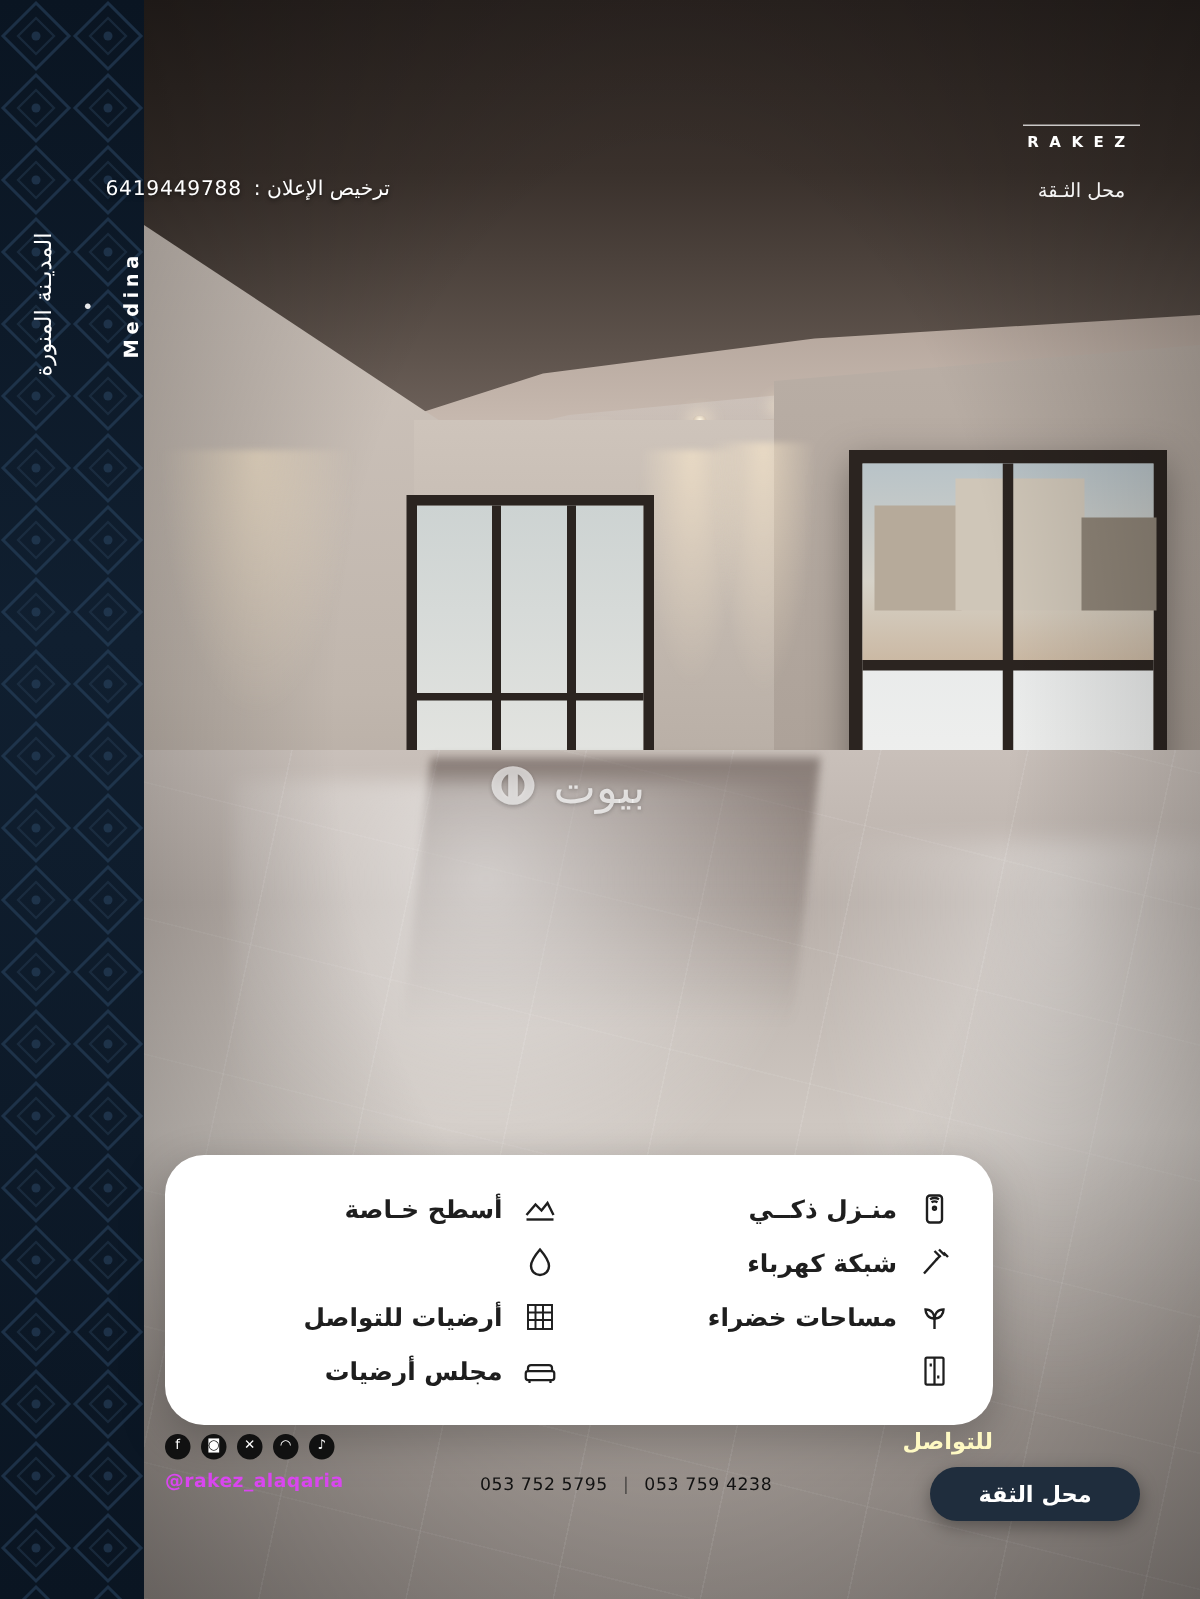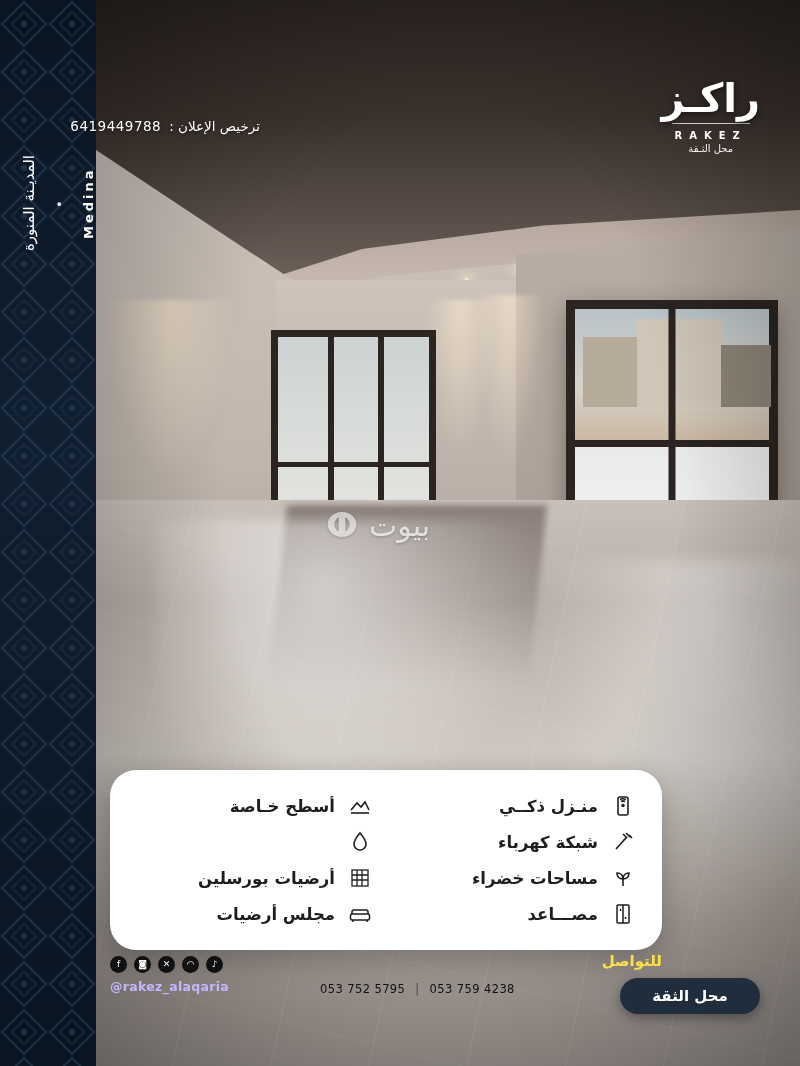--- a/index.html
+++ b/index.html
@@ -199,21 +199,21 @@
     direction:rtl;
   }
   .brand .logo-ar{
     font-size:40px;font-weight:700;letter-spacing:-1px;line-height:1;
     text-shadow:0 2px 6px rgba(0,0,0,.5);
   }
   .brand .logo-en{
     margin-top:6px;font-size:10px;letter-spacing:7px;font-weight:700;
   }
   .brand .logo-sub{
-    margin-top:2px;font-size:10px;letter-spacing:2px;opacity:.95;
+    margin-top:19px;font-size:13px;letter-spacing:2px;opacity:.95;
   }
   .brand .rule{
     width:78px;height:1px;background:rgba(255,255,255,.75);margin:5px auto 4px auto;
   }
 
   
   .card{
     position:absolute;left:110px;top:770px;width:552px;height:180px;
     background:#ffffff;border-radius:26px;
     box-shadow:0 10px 30px rgba(0,0,0,.25);
@@ -259,28 +259,28 @@
   .social-icons{
     display:flex;gap:7px;align-items:center;
   }
   .social-icons .si{
     width:17px;height:17px;border-radius:50%;
     background:#111;
     display:flex;align-items:center;justify-content:center;
     color:#fff;font-size:9px;line-height:1;
   }
   .handle{
-    font-size:12.5px;color:#c4b5fd;font-weight:700;letter-spacing:.3px;
+    font-size:12.5px;color:#d946ef;font-weight:700;letter-spacing:.3px;
   }
   .contact{
     position:absolute;right:0;top:0;
     text-align:right;direction:rtl;
   }
   .contact .label{
-    font-size:15px;color:#fde047;font-weight:700;margin-bottom:6px;
+    font-size:15px;color:#fef9c3;font-weight:700;margin-bottom:6px;
   }
   .phones{
     position:absolute;left:210px;top:30px;
     font-size:11.5px;color:#111;letter-spacing:.4px;
     display:flex;gap:10px;align-items:flex-start;direction:ltr;
   }
   .phones .sep{opacity:.6;}
 
   .trust-btn{
     position:absolute;left:620px;top:978px;
@@ -364,21 +364,20 @@
       <span class="en">Medina</span>
     </div>
   </div>
 
   <div class="license">
     <span>ترخيص الإعلان :</span>
     <span class="num">6419449788</span>
   </div>
 
   <div class="brand">
-    <div class="logo-ar">راكـز</div>
     <div class="rule"></div>
     <div class="logo-en">RAKEZ</div>
     <div class="logo-sub">محل الثـقة</div>
   </div>
 
   <div class="card">
     <div class="feat-grid">
 
       <div class="feat">
         <span class="ico">
@@ -431,32 +430,31 @@
         <span class="txt">مساحات خضراء</span>
       </div>
 
       <div class="feat">
         <span class="ico">
           <svg width="24" height="24" viewBox="0 0 24 24" fill="none" stroke="#1e1e1e" stroke-width="1.3">
             <rect x="4" y="4" width="16" height="16"></rect>
             <path d="M4 9h16M4 14h16M9 4v16M14 4v16"></path>
           </svg>
         </span>
-        <span class="txt">أرضيات بورسلين</span>
+        <span class="txt">أرضيات للتواصل</span>
       </div>
 
       <div class="feat">
         <span class="ico">
           <svg width="24" height="24" viewBox="0 0 24 24" fill="none" stroke="#1e1e1e" stroke-width="1.5">
             <rect x="6" y="3" width="12" height="18" rx="1"></rect>
             <path d="M12 3v18"></path>
             <path d="M9.5 9 L9.5 7 M14.5 15 L14.5 17"></path>
           </svg>
         </span>
-        <span class="txt">مصـــاعد</span>
       </div>
 
       <div class="feat">
         <span class="ico">
           <svg width="24" height="24" viewBox="0 0 24 24" fill="none" stroke="#1e1e1e" stroke-width="1.5">
             <path d="M4 12v-2a2 2 0 0 1 2-2h12a2 2 0 0 1 2 2v2"></path>
             <rect x="2.5" y="12" width="19" height="6" rx="1.5"></rect>
             <path d="M5 18v2M19 18v2"></path>
           </svg>
         </span>

